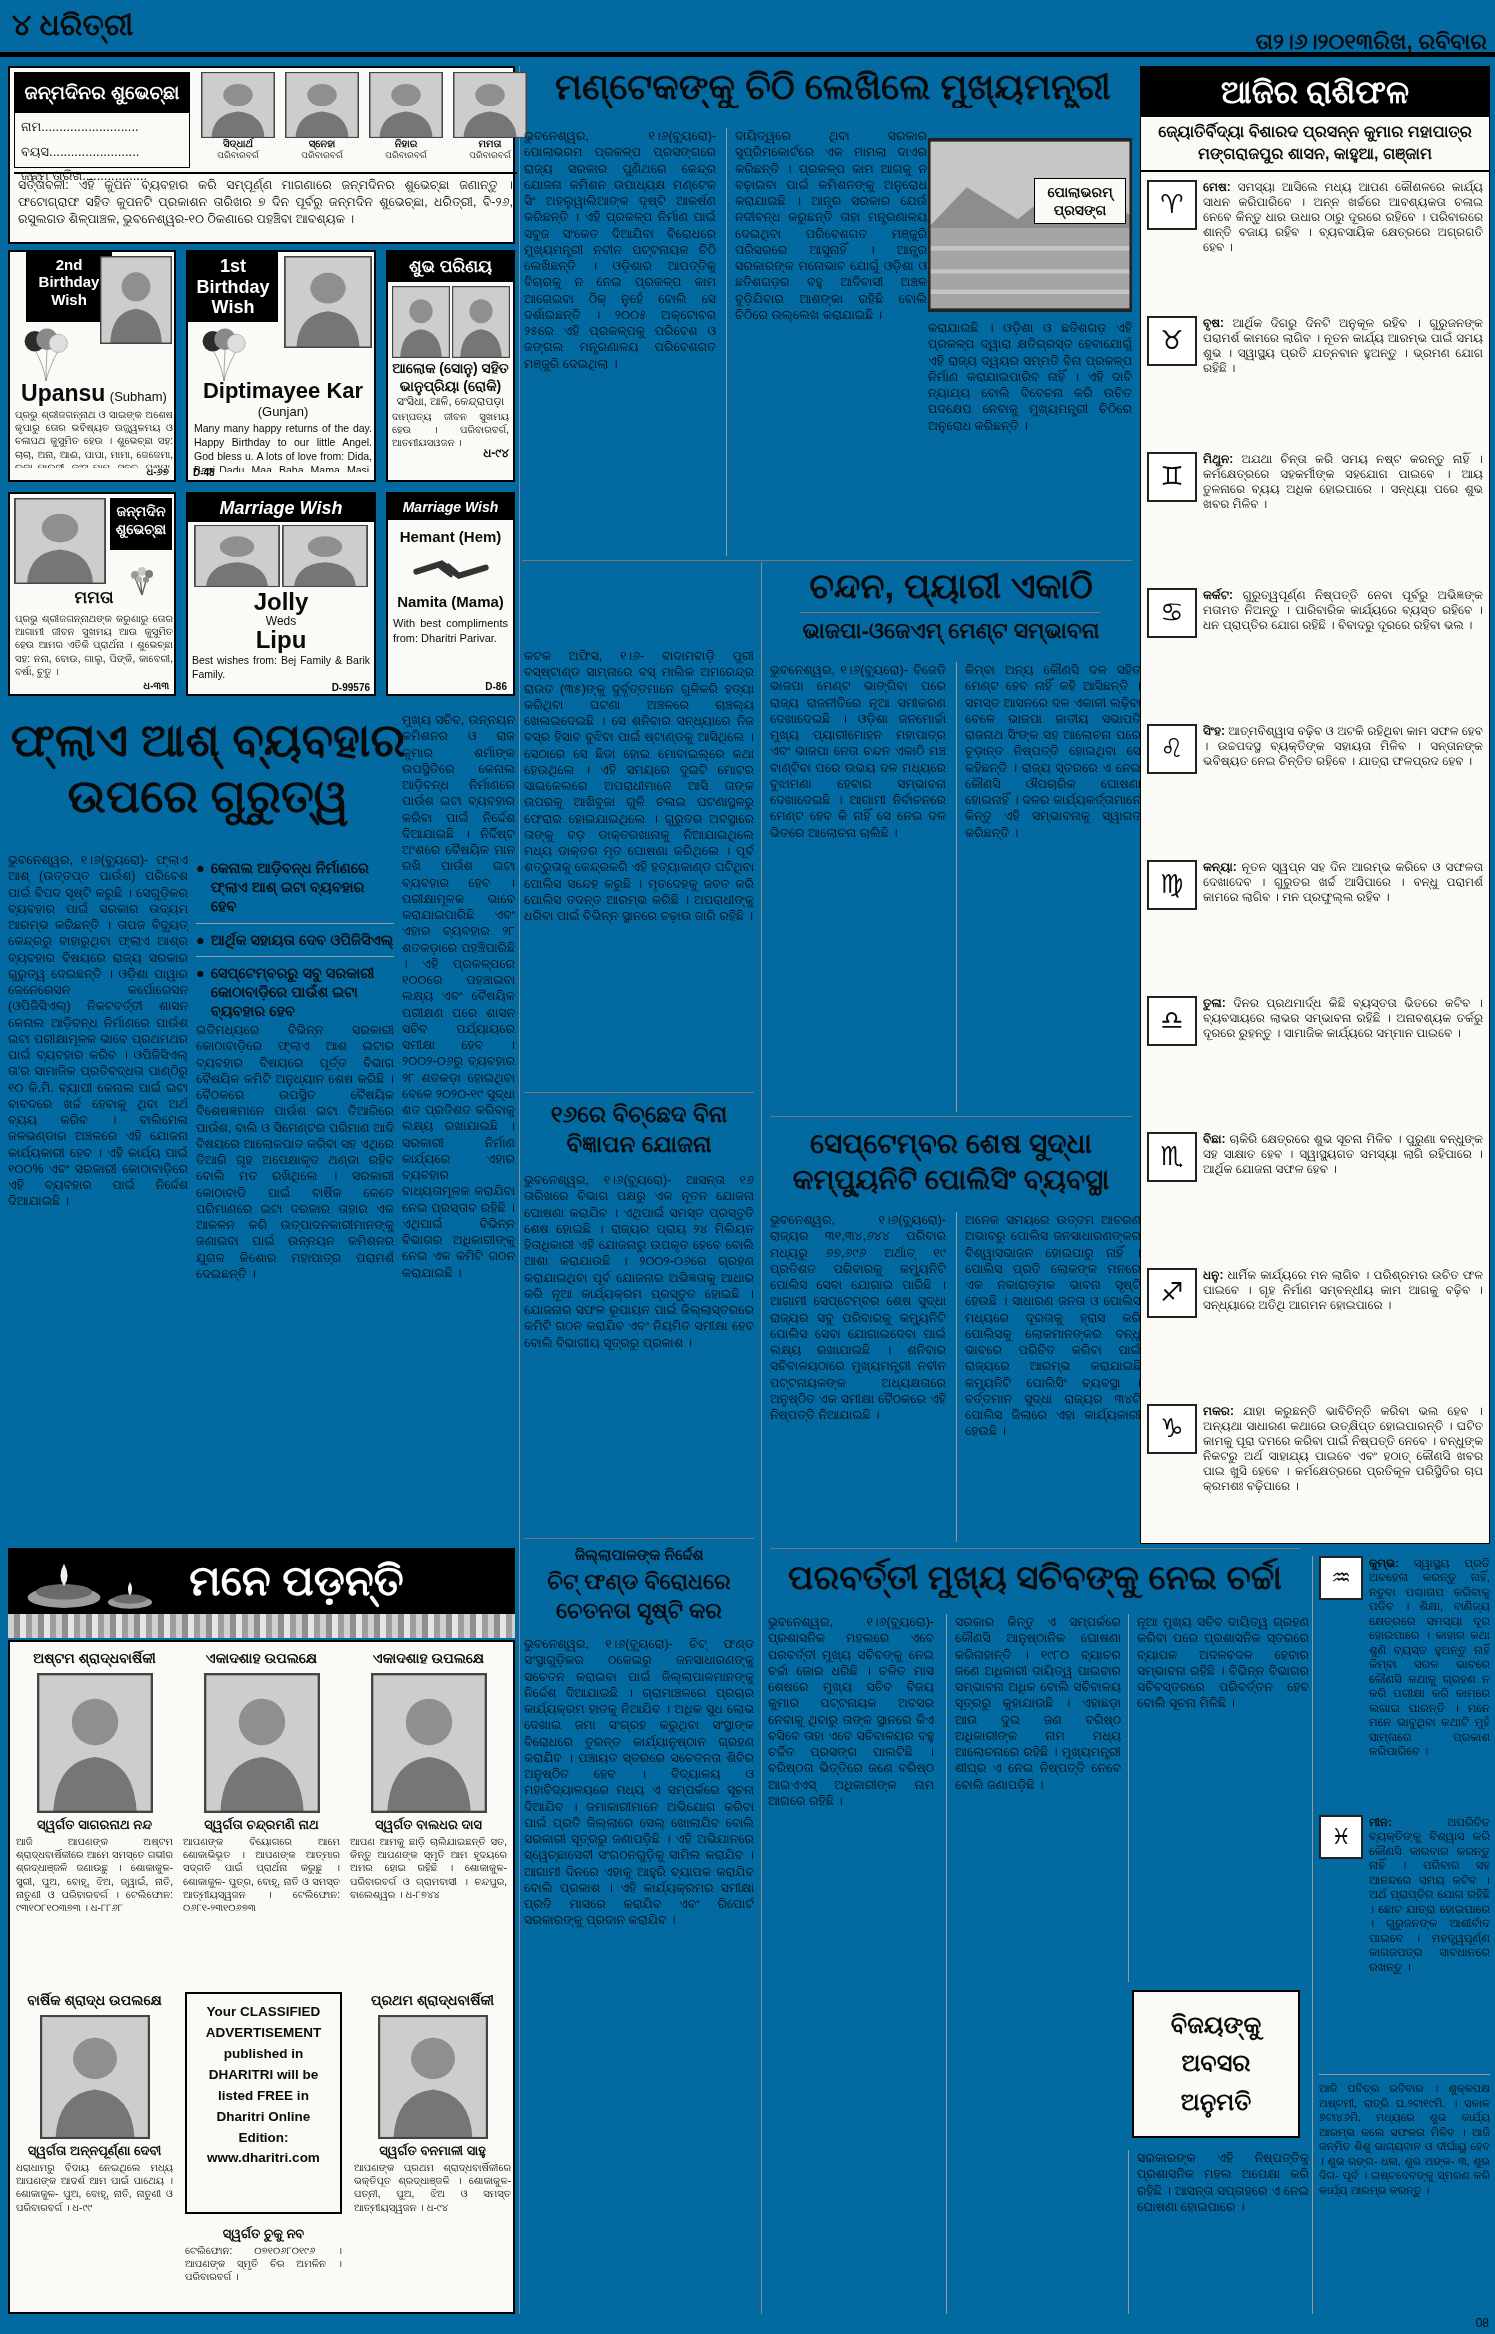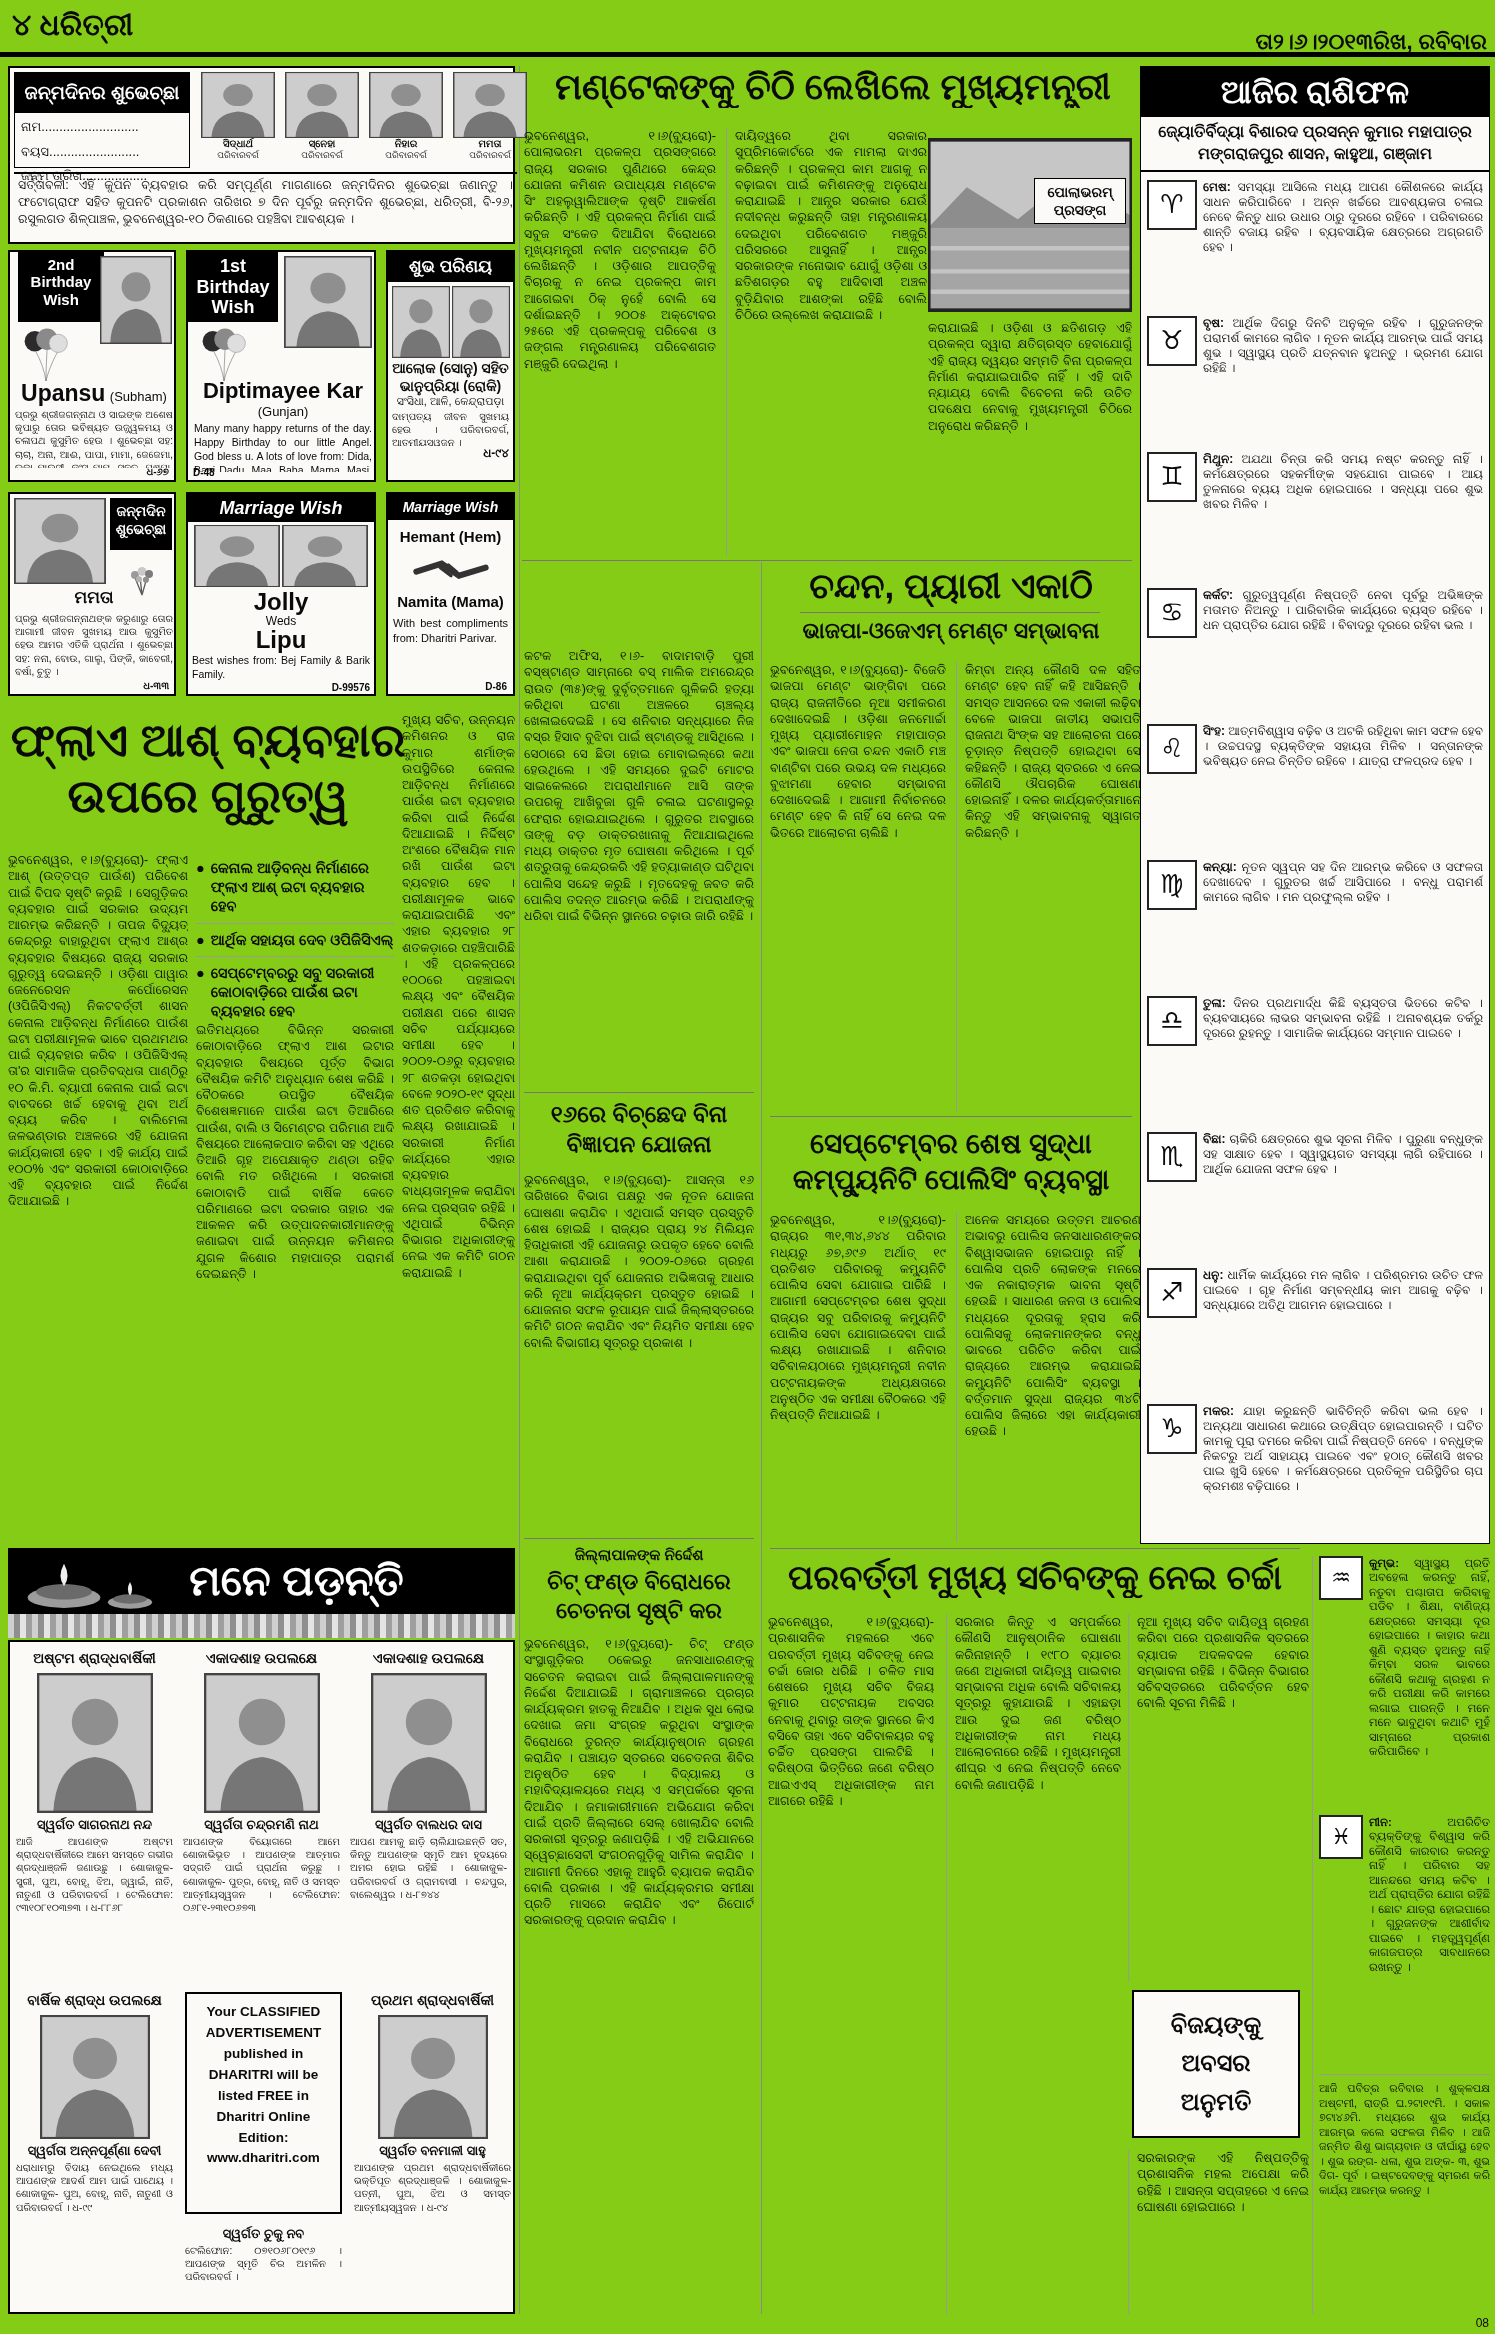--- a/index.html
+++ b/index.html
@@ -1,16 +1,16 @@
 <!DOCTYPE html>
 <html><head>
 <meta charset="utf-8">
 <style>
   html,body{margin:0;padding:0;background:#e8e6e0;}
-  #page{position:relative;width:1495px;height:2334px;background:#84cc16;color:#0a0a0a;
+  #page{position:relative;width:1495px;height:2334px;background:#0369a1;color:#0a0a0a;
         font-family:"Liberation Sans","DejaVu Sans",sans-serif;overflow:hidden;}
   .abs{position:absolute;}
   .b{font-weight:bold;}
   .ctr{text-align:center;}
   .bx{border:2px solid #000;background:#fbfaf7;box-sizing:border-box;}
   .bx1{border:1px solid #000;background:#fbfaf7;box-sizing:border-box;}
   .blk{background:#000;color:#fff;}
   .news{font-size:12.5px;line-height:1.3;text-align:justify;overflow:hidden;word-break:break-word;}
   .tiny{font-size:10px;line-height:1.32;text-align:justify;overflow:hidden;word-break:break-word;}
   .rule-v{background:#8a8a8a;width:1px;}
@@ -136,21 +136,21 @@
             </svg>
           </span>
           <span class="nm">ମମତା</span>
           <span class="fm">ପରିବାରବର୍ଗ</span>
         </div>
       </div>
     <div class="abs" style="left:4px;top:104px;width:495px;height:68px;border-top:2px solid #000;padding:3px 4px;font-size:12.5px;line-height:1.35;text-align:justify;overflow:hidden;">ସର୍ତ୍ତାବଳୀ: ଏହି କୁପନ ବ୍ୟବହାର କରି ସମ୍ପୂର୍ଣ୍ଣ ମାଗଣାରେ ଜନ୍ମଦିନର ଶୁଭେଚ୍ଛା ଜଣାନ୍ତୁ । ଫଟୋଗ୍ରାଫ ସହିତ କୁପନଟି ପ୍ରକାଶନ ତାରିଖର ୭ ଦିନ ପୂର୍ବରୁ ଜନ୍ମଦିନ ଶୁଭେଚ୍ଛା, ଧରିତ୍ରୀ, ବି-୨୬, ରସୁଲଗଡ ଶିଳ୍ପାଞ୍ଚଳ, ଭୁବନେଶ୍ୱର-୧୦ ଠିକଣାରେ ପହଞ୍ଚିବା ଆବଶ୍ୟକ ।</div>
   </div>
 
   <div class="abs bx" style="left:8px;top:250px;width:168px;height:232px;">
-    <div class="blk b ctr abs" style="left:8px;top:0;width:86px;height:70px;font-size:15px;line-height:1.15;padding-top:4px;box-sizing:border-box;">2nd Birthday Wish</div>
+    <div class="blk b ctr abs" style="left:16px;top:0;width:86px;height:70px;font-size:15px;line-height:1.15;padding-top:4px;box-sizing:border-box;">2nd Birthday Wish</div>
     <span class="ph abs" style="left:90px;top:4px;width:72px;height:88px;">
         <svg viewBox="0 0 100 120" preserveAspectRatio="none">
           <use href="#portrait"></use>
         </svg>
       </span>
     <svg class="abs" style="left:8px;top:74px;width:56px;height:56px;" viewBox="0 0 100 110">
         <use href="#balloons"></use>
       </svg>
     <div class="abs ctr" style="left:0;top:128px;width:168px;">
       <span class="b" style="font-size:23px;">Upansu</span>

